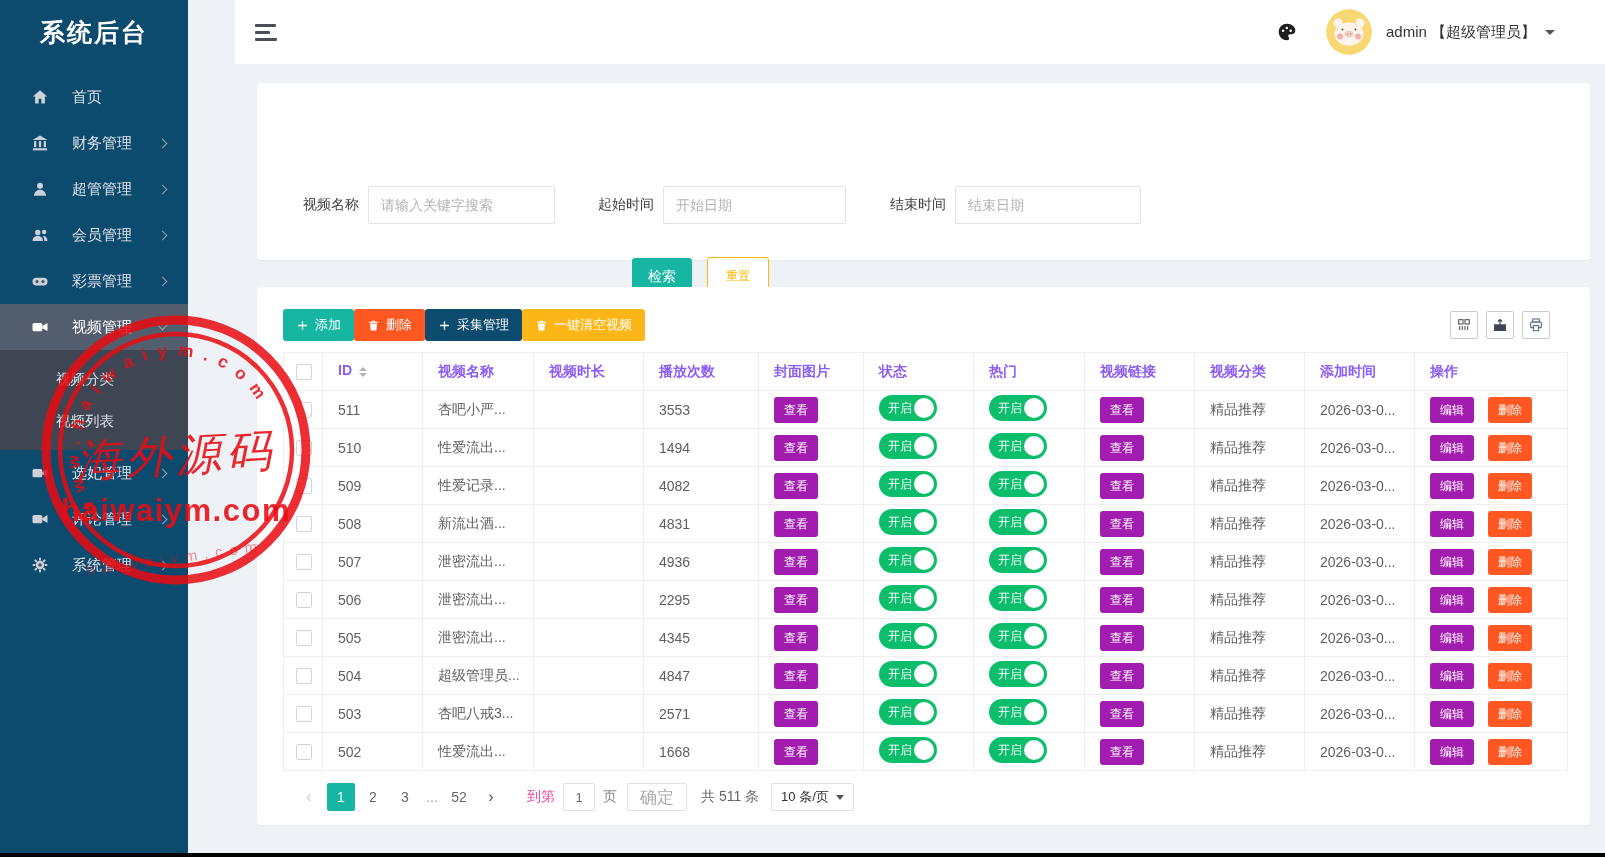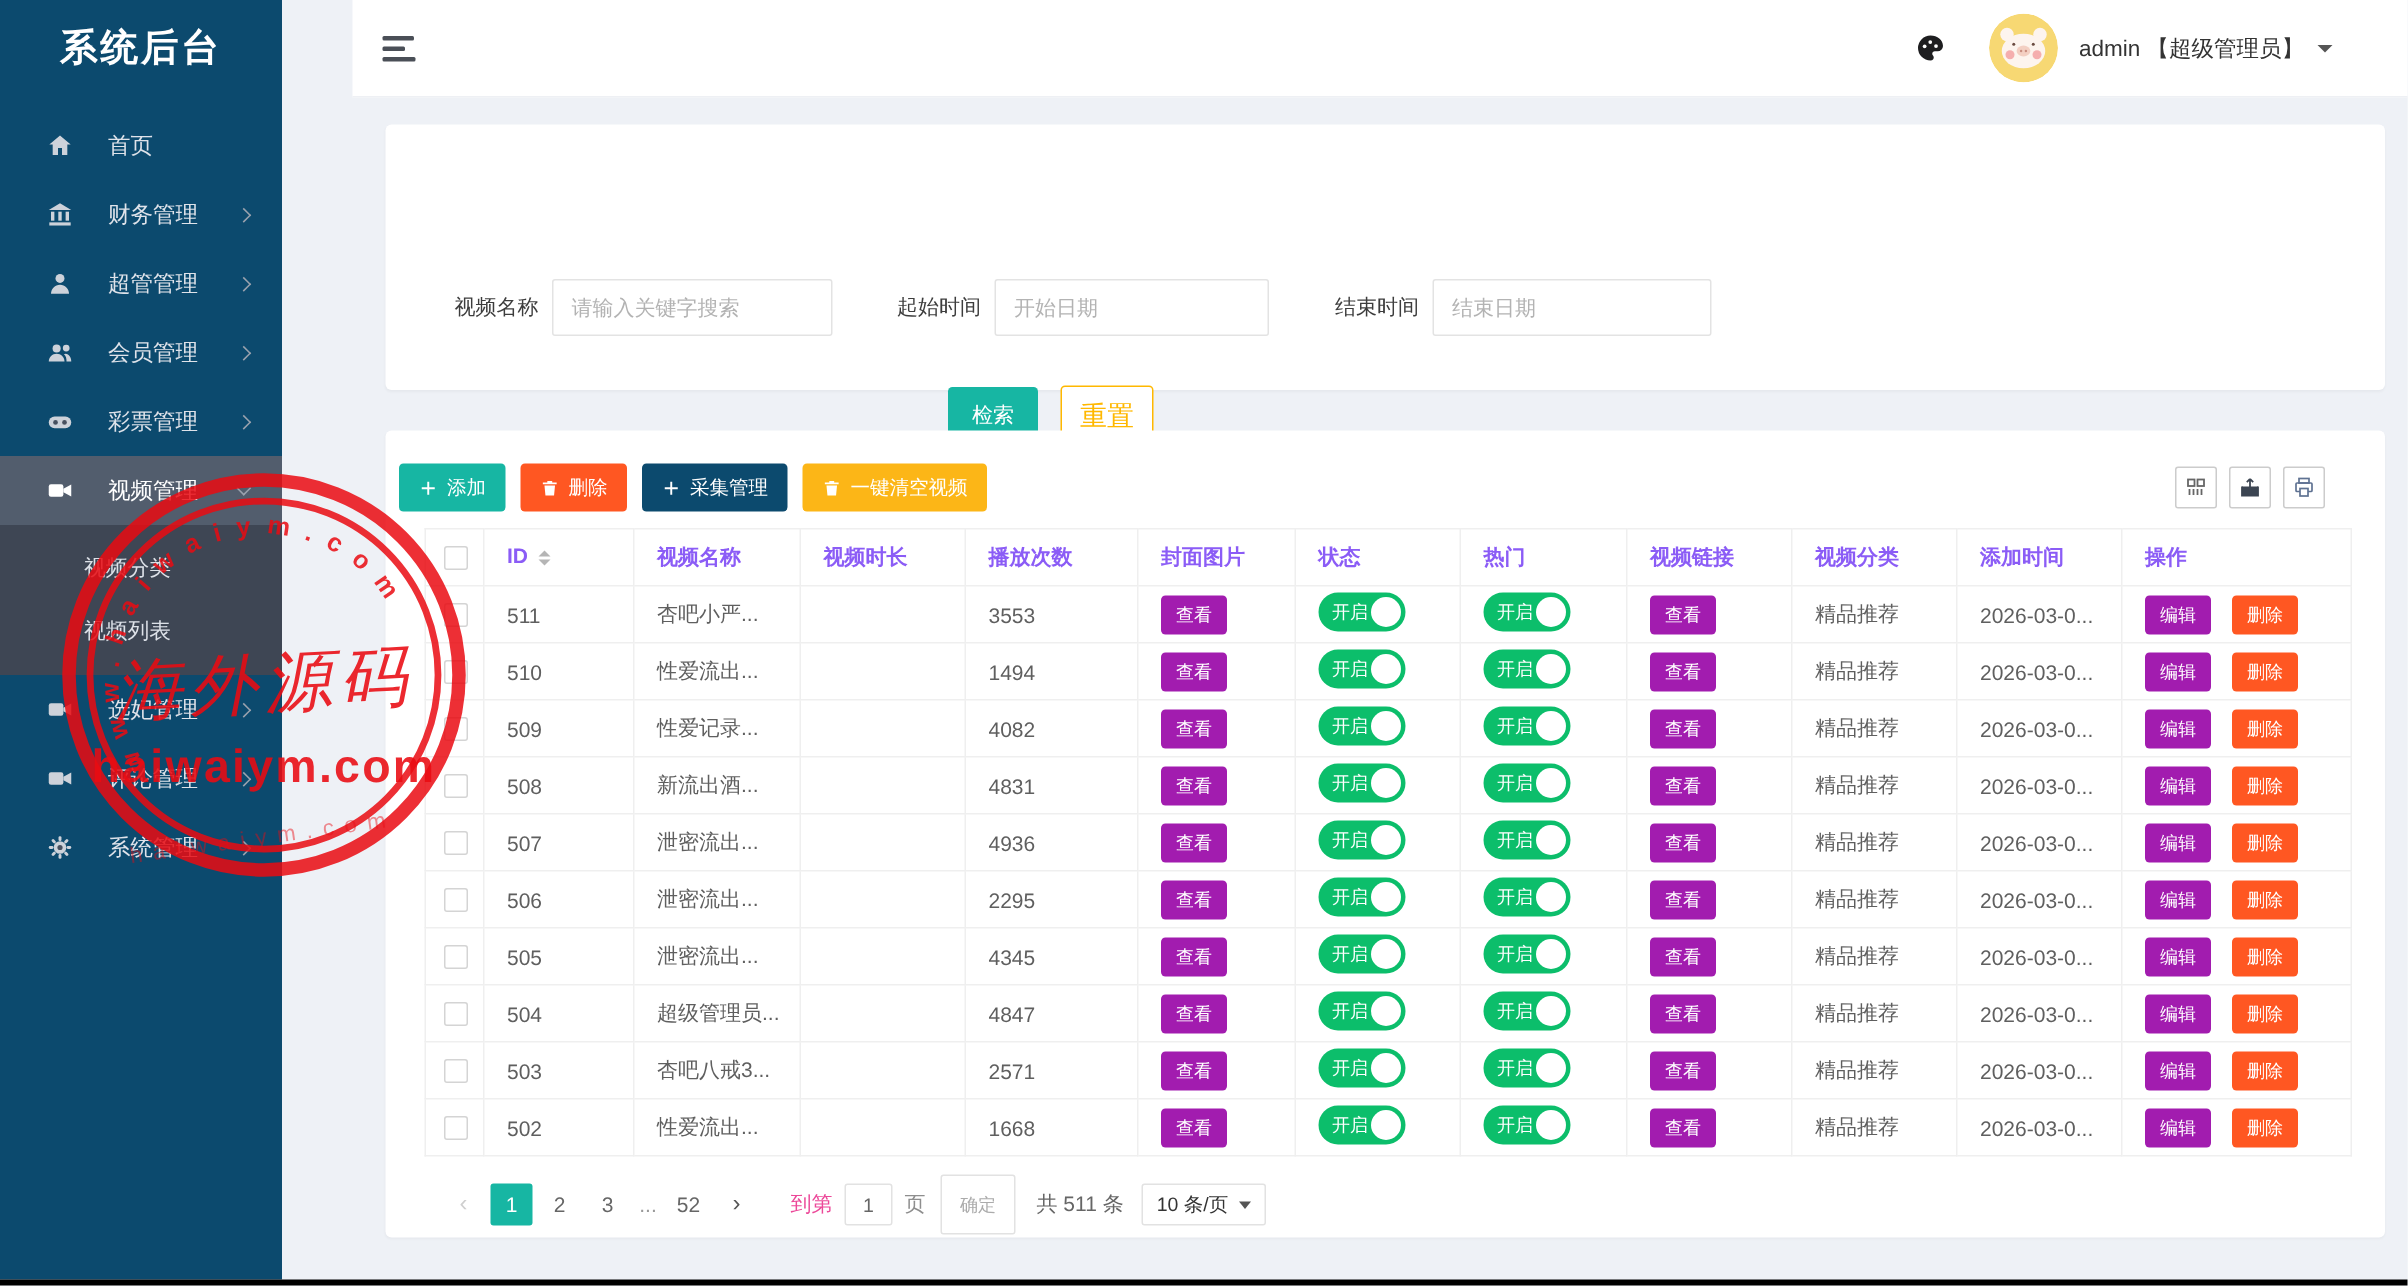--- a/index.html
+++ b/index.html
@@ -37,24 +37,24 @@
   .table-card { top:287px; height:538px; }
 
   
   .fgroup { position:absolute; top:103px; display:flex; align-items:center; }
   .fgroup .flabel { font-size:14px; color:#3d3d3d; margin-right:9px; white-space:nowrap; }
   .fgroup input { height:38px; border:1px solid #e3e3e3; border-radius:2px; padding:0 12px; font-size:14px; color:#333; outline:none; font-family:inherit; }
   .fgroup input::placeholder { color:#b3b3b3; }
   .fg1 { left:303px; } .fg2 { left:598px; } .fg3 { left:890px; }
   .fg1 input { width:187px; } .fg2 input { width:183px; } .fg3 input { width:186px; }
   .btn-search { position:absolute; left:375px; top:175px; width:60px; height:37px; background:#17b6a3; border:none; border-radius:3px; color:#fff; font-size:14px; cursor:pointer; font-family:inherit; }
-  .btn-reset { position:absolute; left:450px; top:174px; width:62px; height:39px; background:#fff; border:1px solid #ffb800; border-radius:3px; color:#ffb800; font-size:18px; cursor:pointer; font-family:inherit; }
-
-  
-  .tb-row { position:absolute; left:9px; top:22px; display:flex; gap:10px; }
+  .btn-reset { position:absolute; left:450px; top:174px; width:62px; height:39px; background:#fff; border:1px solid #ffb800; border-radius:3px; color:#ffb800; font-size:12px; cursor:pointer; font-family:inherit; }
+
+  
+  .tb-row { position:absolute; left:26px; top:22px; display:flex; }
   .tbtn { height:32px; border:none; border-radius:3px; color:#fff; font-size:13px; padding:0 13px; display:flex; align-items:center; gap:6px; cursor:pointer; font-family:inherit; }
   .tbtn svg { width:13px; height:13px; }
   .tbtn.teal { background:#17b6a3; } .tbtn.red { background:#ff5722; }
   .tbtn.blue { background:#0c4a6e; } .tbtn.amber { background:#fcb617; }
   .tb-icons { position:absolute; right:40px; top:24px; display:flex; gap:8px; }
   .ibtn { width:28px; height:28px; border:1px solid #ccc; border-radius:2px; background:#fff; display:flex; align-items:center; justify-content:center; cursor:pointer; }
   .ibtn svg { width:16px; height:16px; }
 
   
   .grid-wrap { position:absolute; left:26px; top:65px; }
@@ -76,21 +76,21 @@
   
   .pager { position:absolute; left:38px; top:496px; display:flex; align-items:center; font-size:14px; color:#666; }
   .pg { min-width:28px; height:28px; line-height:28px; text-align:center; cursor:pointer; margin-right:4px; }
   .pg.prev { color:#cfcfcf; font-size:16px; }
   .pg.next { color:#555; font-size:16px; margin-right:14px; }
   .pg.active { background:#17b6a3; color:#fff; border-radius:2px; }
   .pg.dots { cursor:default; color:#999; min-width:18px; }
   .goto-label { color:#ec4899; margin:0 8px 0 8px; }
   .goto-input { width:32px; height:28px; border:1px solid #e2e2e2; border-radius:2px; text-align:center; font-size:13px; color:#666; outline:none; font-family:inherit; }
   .page-word { color:#8e8e8e; margin:0 10px 0 8px; }
-  .btn-confirm { height:40px; padding:0 12px; background:#fff; border:1px solid #e2e2e2; border-radius:2px; color:#ababab; font-size:12px; cursor:pointer; font-family:inherit; }
+  .btn-confirm { height:28px; padding:0 12px; background:#fff; border:1px solid #e2e2e2; border-radius:2px; color:#ababab; font-size:17px; cursor:pointer; font-family:inherit; }
   .total { margin:0 12px 0 14px; color:#666; }
   .psize { height:28px; border:1px solid #e2e2e2; border-radius:2px; padding:0 9px; display:flex; align-items:center; gap:7px; font-size:13px; color:#333; cursor:pointer; background:#fff; }
   .psize .caret { width:0;height:0;border-left:4px solid transparent;border-right:4px solid transparent;border-top:5px solid #555; }
 
   
   .stamp { position:absolute; left:0; top:305px; width:352px; height:292px; z-index:9; pointer-events:none; }
 
   .bottom-strip { position:absolute; left:0; bottom:0; width:1605px; height:4px; background:#000; z-index:10; }
 </style>
 </head>

